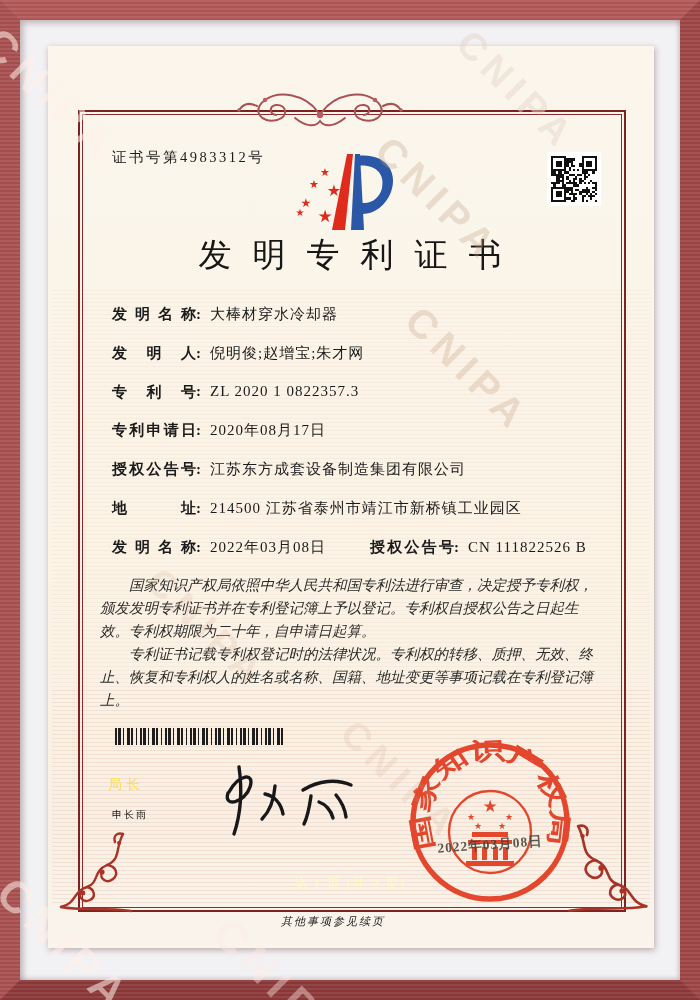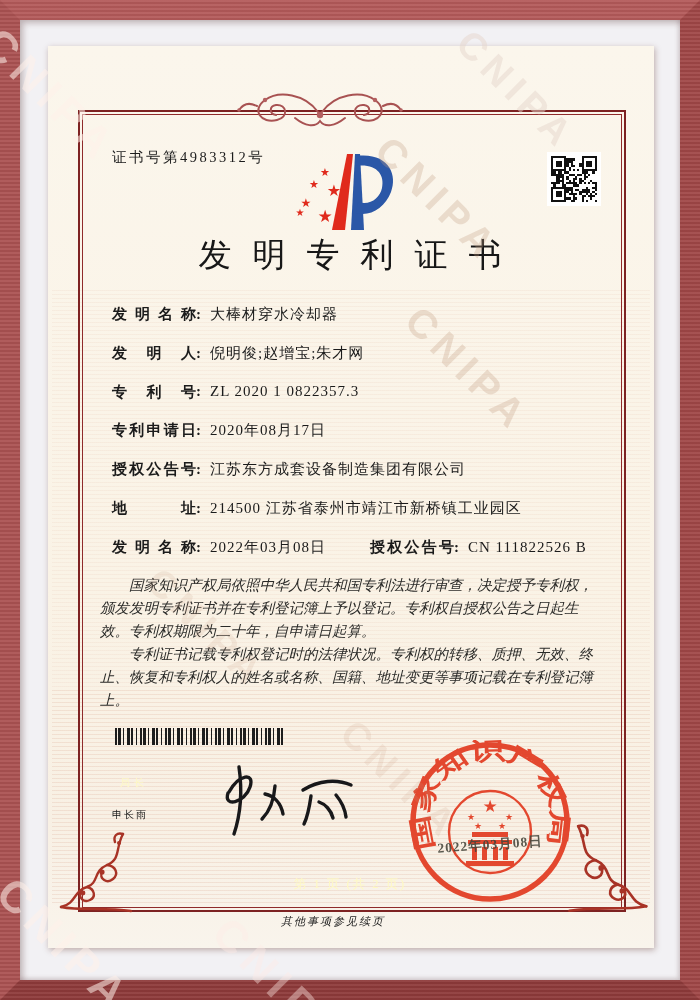--- a/index.html
+++ b/index.html
@@ -41,21 +41,21 @@
   
   .bodytext{position:absolute;left:100px;top:574px;width:502px;font-size:14.5px;line-height:23px;
             color:#2a2a28;font-style:italic;}
   .bodytext p{margin:0;text-indent:2em;}
   
   .barcode{position:absolute;left:115px;top:728px;width:170px;height:17px;
     background:repeating-linear-gradient(90deg,#1d1d1d 0 2px,transparent 2px 3px,#1d1d1d 3px 6px,
       transparent 6px 8px,#1d1d1d 8px 9px,transparent 9px 12px,#1d1d1d 12px 15px,transparent 15px 16px,
       #1d1d1d 16px 18px,transparent 18px 21px,#1d1d1d 21px 22px,transparent 22px 25px);}
   
-  .director{position:absolute;left:120px;top:776px;font-size:10px;color:#fef9c3;letter-spacing:4px;}
+  .director{position:absolute;left:108px;top:776px;font-size:14px;color:#fde047;letter-spacing:4px;}
   .director-name{position:absolute;left:112px;top:808px;font-size:10px;color:#111;letter-spacing:2px;}
   .signature{position:absolute;left:205px;top:760px;}
   .seal{position:absolute;left:408px;top:740px;width:164px;height:164px;}
   .seal-date{position:absolute;left:408px;top:836px;width:164px;text-align:center;
              font-size:13.5px;font-weight:700;color:#45453b;letter-spacing:1px;
              transform:rotate(-4deg);opacity:.88;}
   
   .pageinfo{position:absolute;left:78px;top:876px;width:544px;text-align:center;
             font-size:12.5px;color:#fef9c3;letter-spacing:2px;}
   .footnote{position:absolute;left:48px;top:914px;width:570px;text-align:center;

